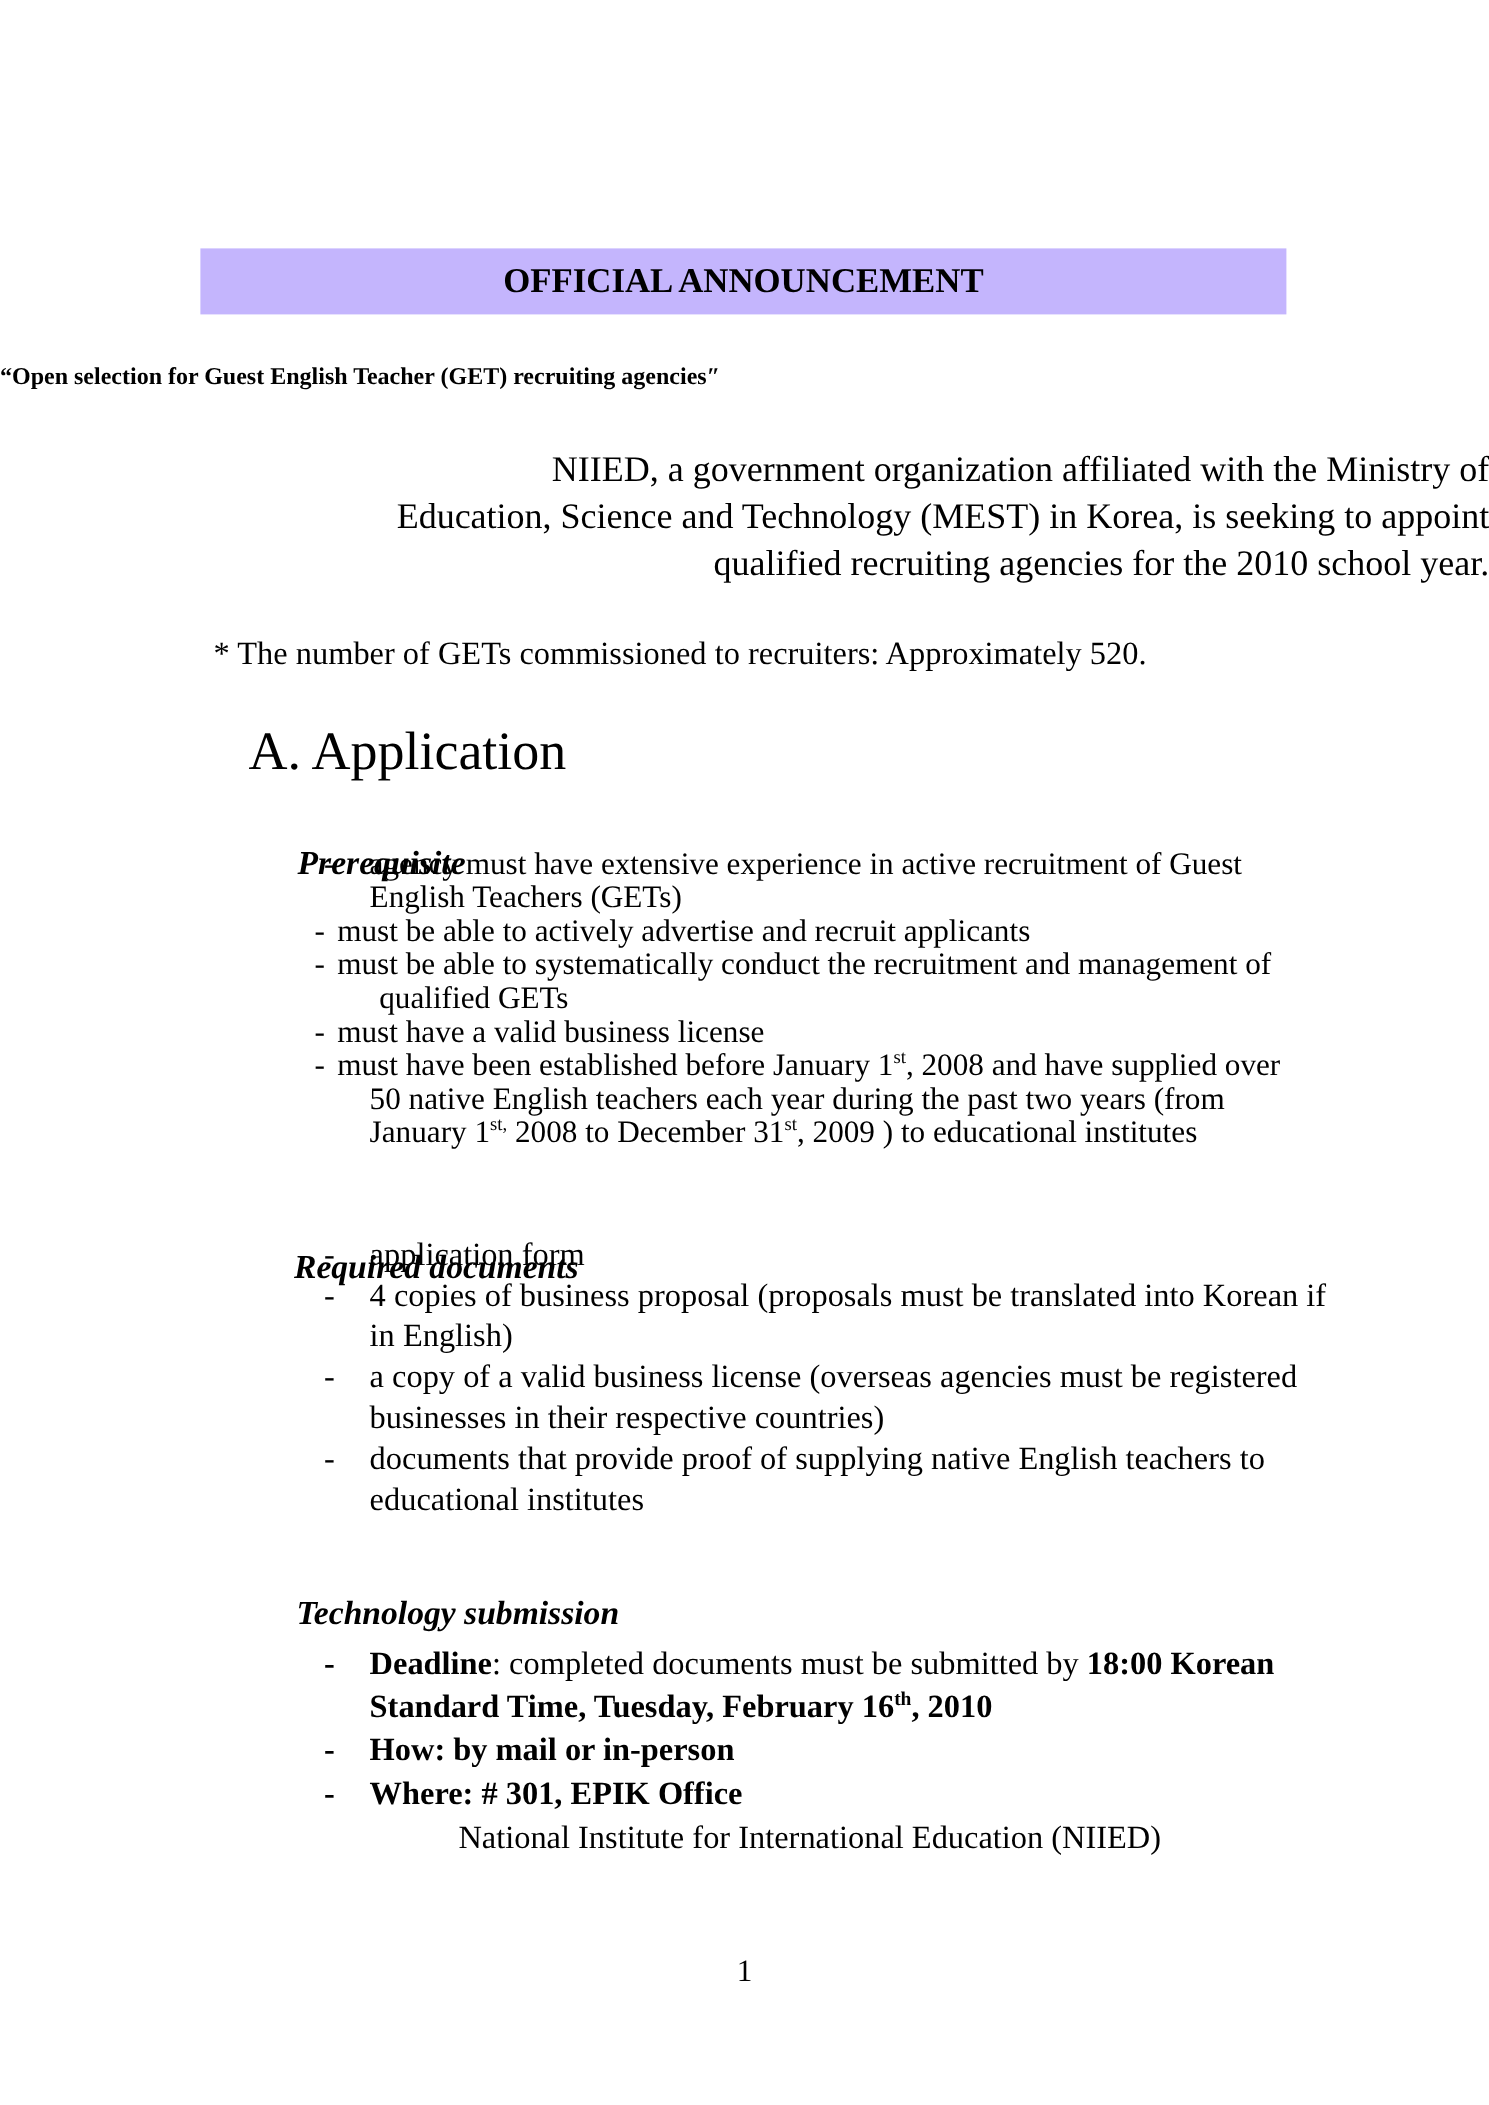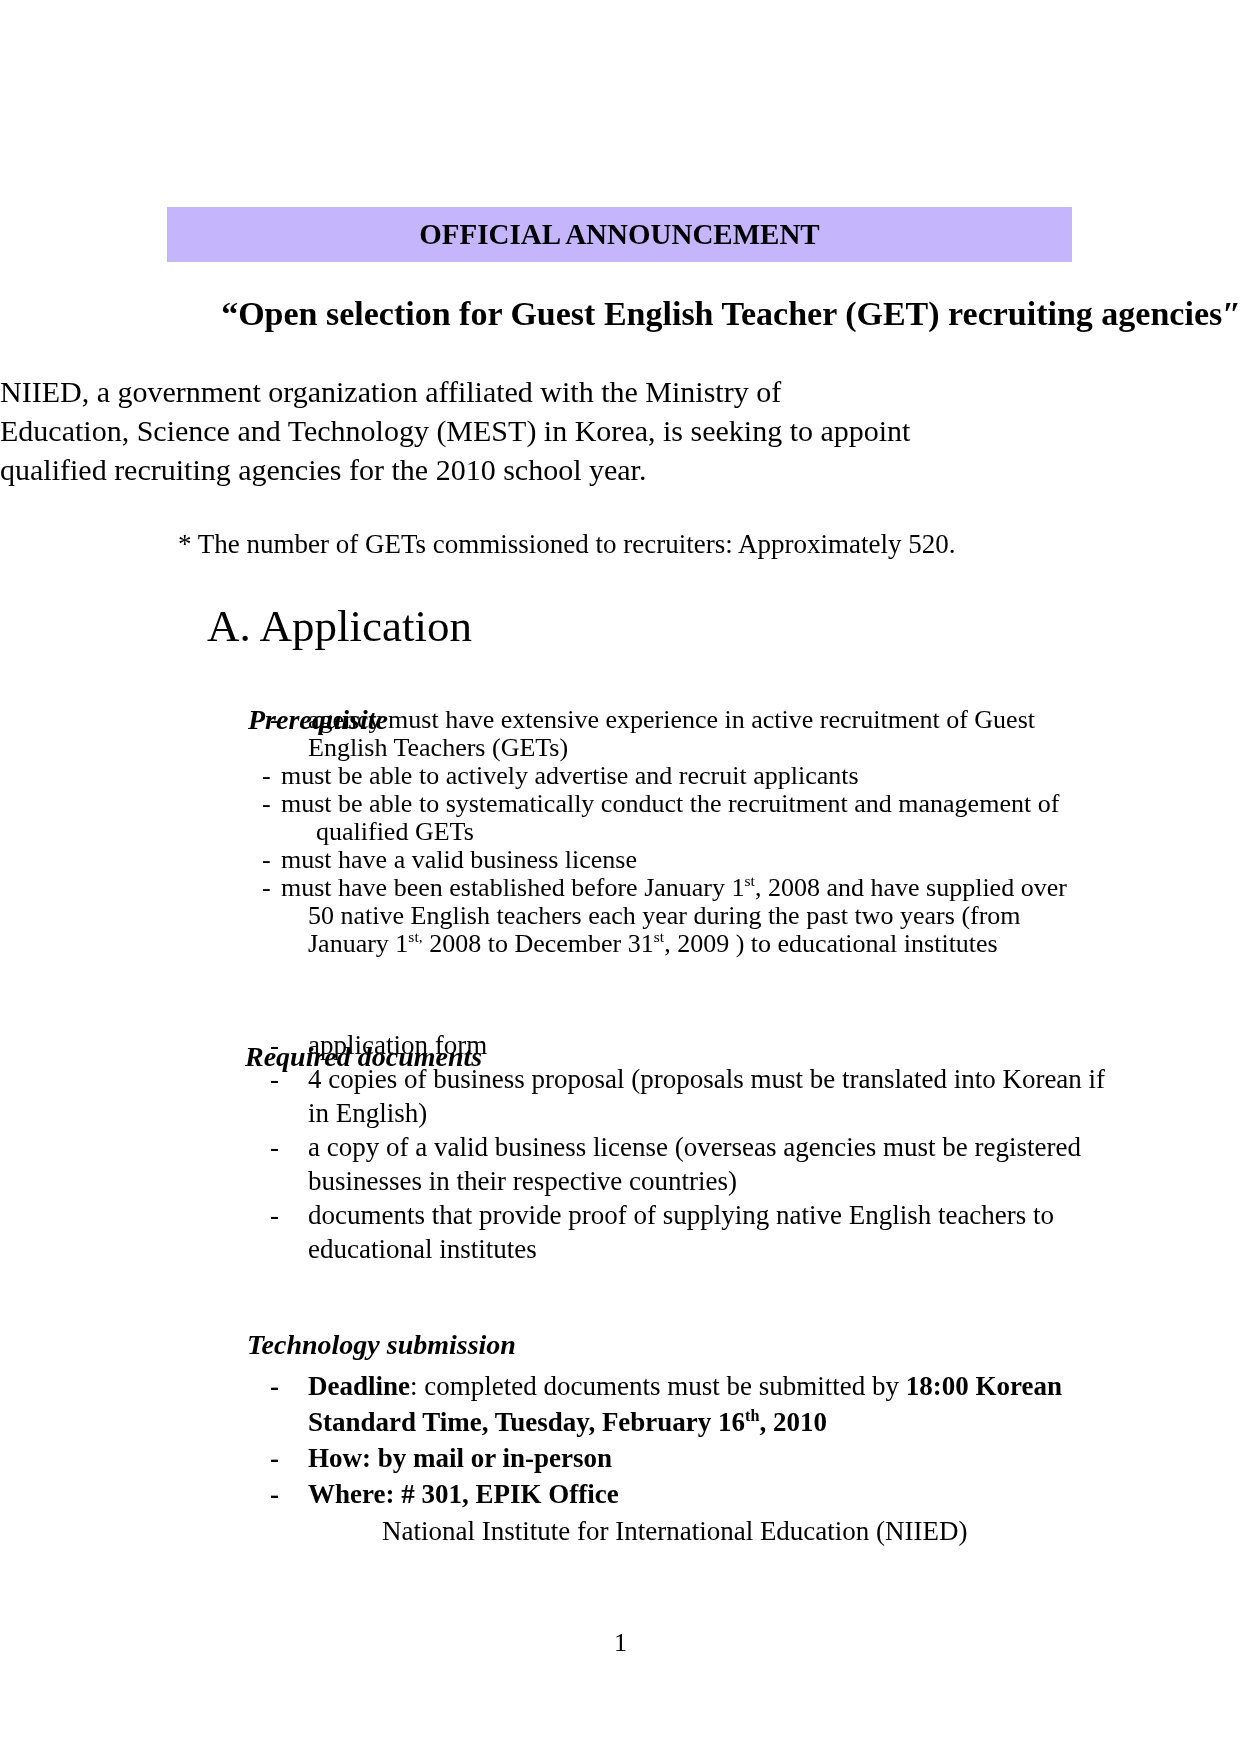--- a/index.html
+++ b/index.html
@@ -12,26 +12,26 @@
   .abs { position:absolute; }
 
   #banner {
     left:167px; top:207px; width:905px; height:55px;
     background:#c4b5fd;
     display:flex; align-items:center; justify-content:center;
     font-weight:bold; font-size:29px;
   }
   #quote-title {
     left:0; right:0; top:294px;
-    text-align:right; font-weight:bold; font-size:34px; line-height:40px;
+    text-align:left; font-weight:bold; font-size:20px; line-height:40px;
     white-space:pre-line;
   }
   #intro {
     left:0; right:0; top:372px;
-    text-align:left; font-size:30px; line-height:39px;
+    text-align:right; font-size:30px; line-height:39px;
     white-space:pre-line;
   }
   #note { left:178px; top:527px; font-size:27px; line-height:34px;text-align:center; }
   #section-a-heading { left:207px; top:600px; font-size:45px; font-weight:normal; }
 
   .subhead { font-size:28px; font-weight:bold; font-style:italic; }
   #preq-heading { left:248px; top:704px; }
   #req-heading  { left:245px; top:993px;margin-top:48px; }
   #sub-heading  { left:247px; top:1329px; }
 

